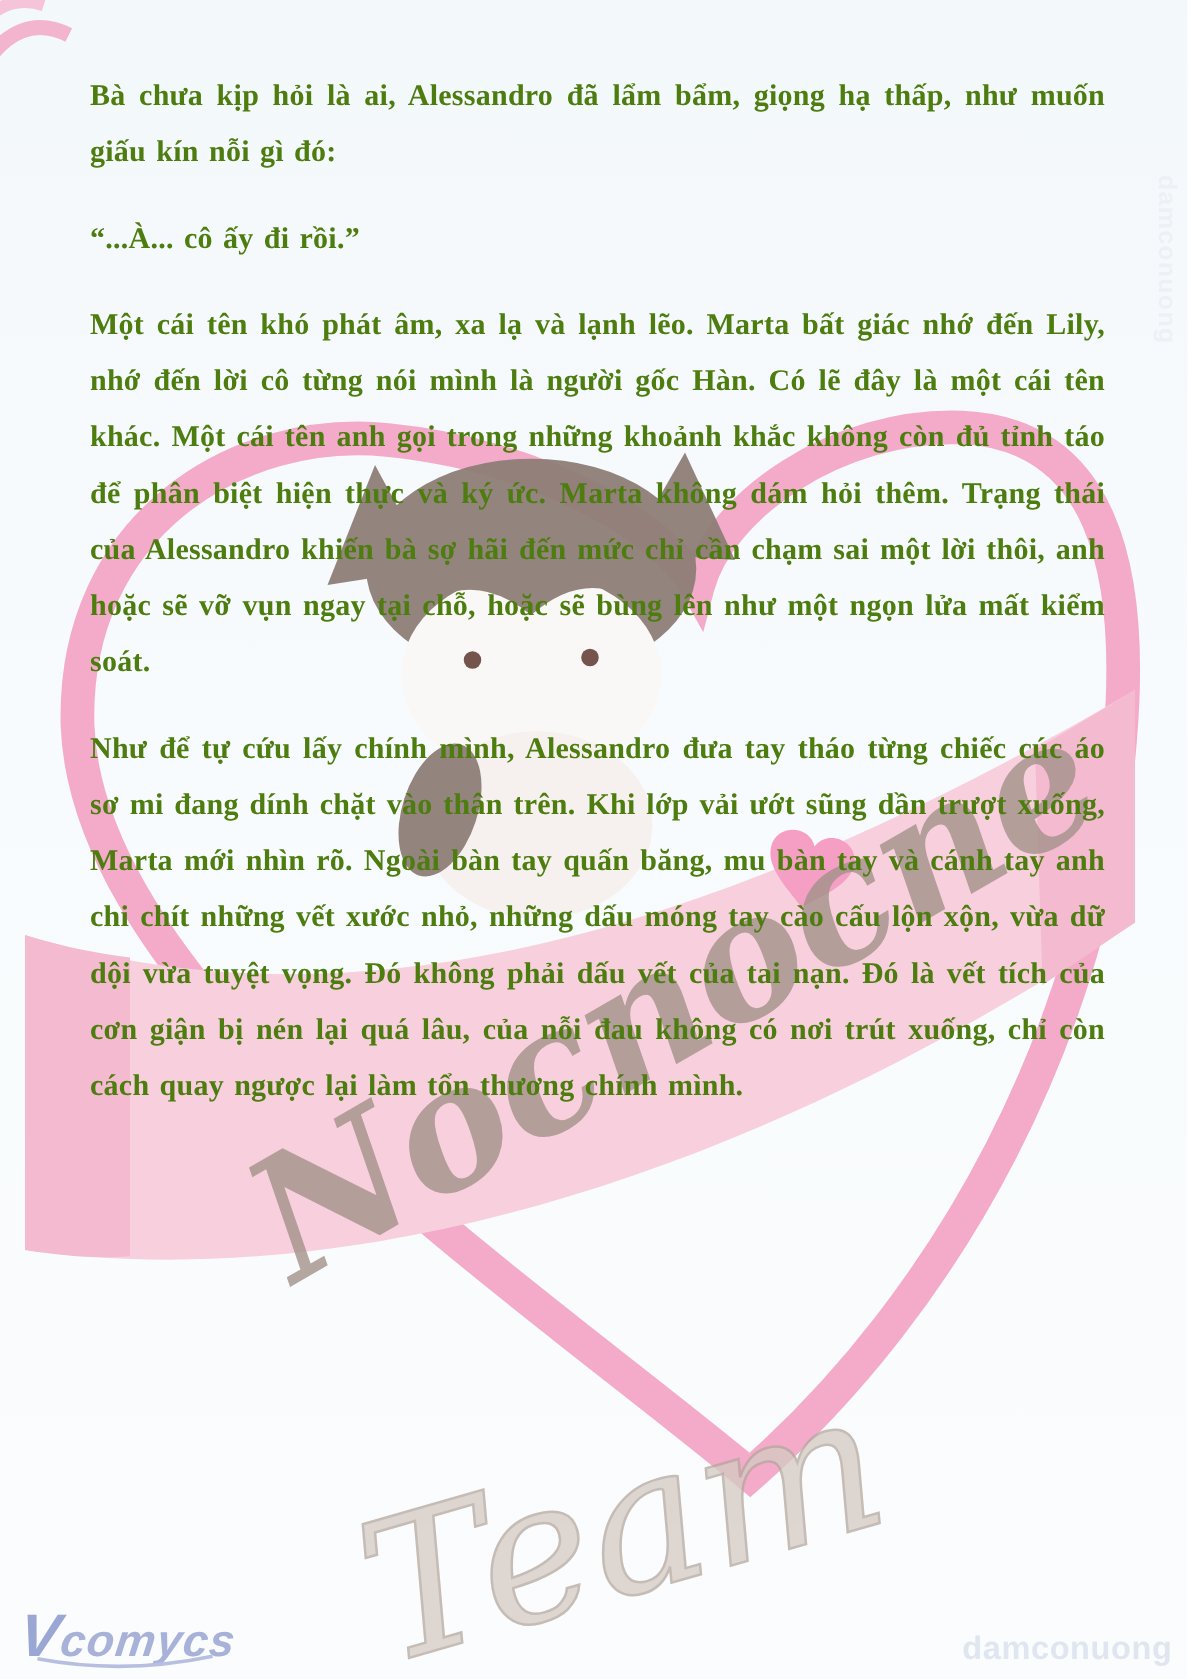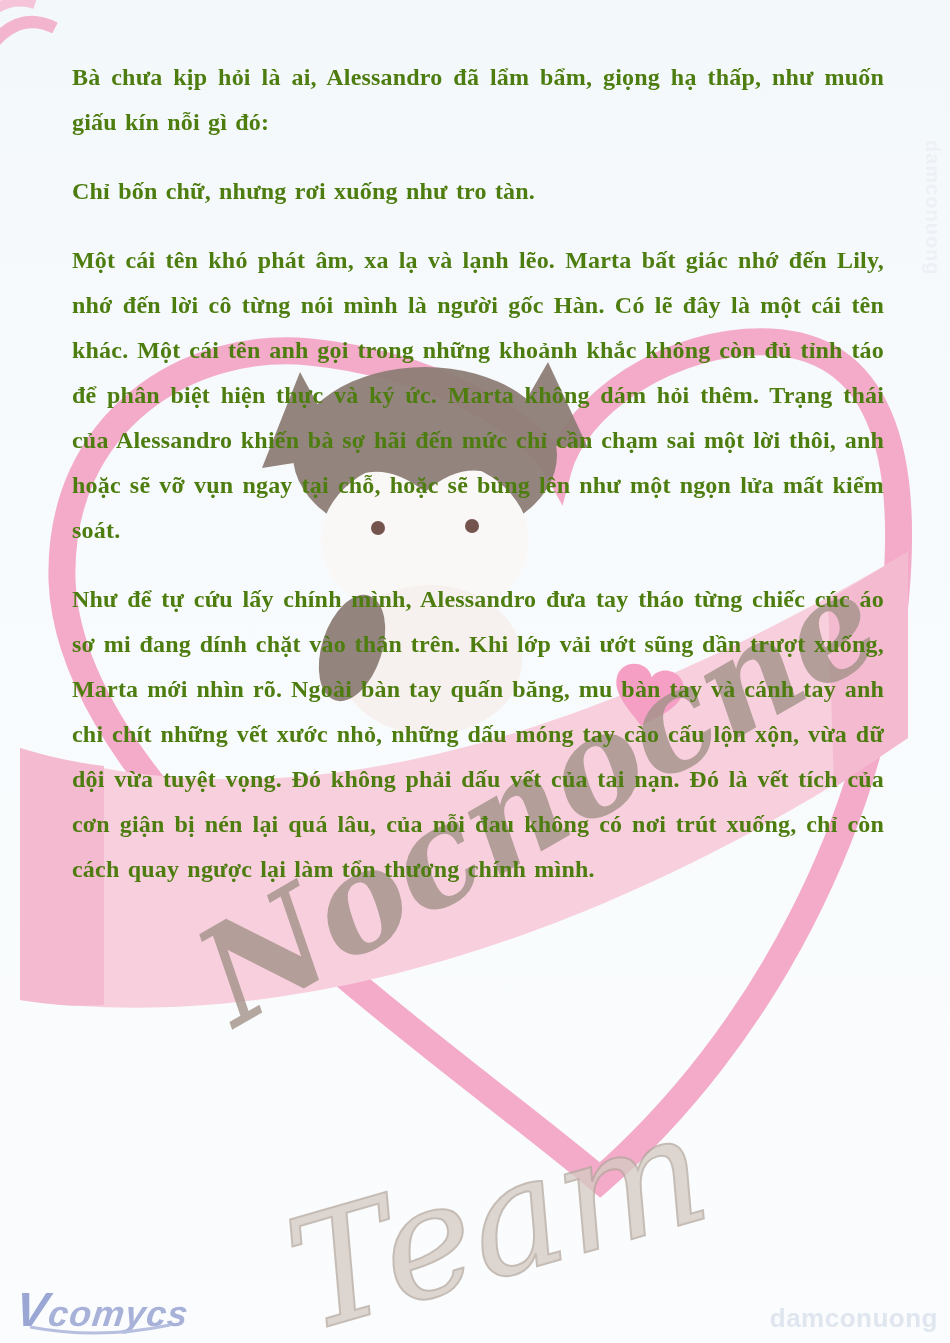--- a/index.html
+++ b/index.html
@@ -107,21 +107,21 @@
   <text x="540" y="845" text-anchor="middle" transform="rotate(-30 540 800)" font-family="DejaVu Serif, serif" font-style="italic" font-weight="bold" font-size="136" fill="#a3928a" opacity="0.8">Nocnocne</text>
 
   <text x="500" y="1275" text-anchor="middle" transform="rotate(-16 500 1230)" font-family="DejaVu Serif, serif" font-style="italic" font-size="155" fill="#d4cac2" stroke="#b4a79e" stroke-width="2" opacity="0.75">Team</text>
 </svg>
 
 <div class="side-wm">damconuong</div>
 
 <div class="content">
   <div class="body-text">
     <p>Bà chưa kịp hỏi là ai, Alessandro đã lẩm bẩm, giọng hạ thấp, như muốn giấu kín nỗi gì đó:</p>
-    <p>Chỉ bốn chữ, nhưng rơi xuống như tro tàn.</p>
+    <p>“...À... cô ấy đi rồi.”</p>
     <p>Một cái tên khó phát âm, xa lạ và lạnh lẽo. Marta bất giác nhớ đến Lily, nhớ đến lời cô từng nói mình là người gốc Hàn. Có lẽ đây là một cái tên khác. Một cái tên anh gọi trong những khoảnh khắc không còn đủ tỉnh táo để phân biệt hiện thực và ký ức. Marta không dám hỏi thêm. Trạng thái của Alessandro khiến bà sợ hãi đến mức chỉ cần chạm sai một lời thôi, anh hoặc sẽ vỡ vụn ngay tại chỗ, hoặc sẽ bùng lên như một ngọn lửa mất kiểm soát.</p>
     <p>Như để tự cứu lấy chính mình, Alessandro đưa tay tháo từng chiếc cúc áo sơ mi đang dính chặt vào thân trên. Khi lớp vải ướt sũng dần trượt xuống, Marta mới nhìn rõ. Ngoài bàn tay quấn băng, mu bàn tay và cánh tay anh chi chít những vết xước nhỏ, những dấu móng tay cào cấu lộn xộn, vừa dữ dội vừa tuyệt vọng. Đó không phải dấu vết của tai nạn. Đó là vết tích của cơn giận bị nén lại quá lâu, của nỗi đau không có nơi trút xuống, chỉ còn cách quay ngược lại làm tổn thương chính mình.</p>
   </div>
 </div>
 
 <span class="footer-logo">Vcomycs</span>
 <svg class="logo-swash" width="150" height="16" viewBox="0 0 150 16" aria-hidden="true">
   <path d="M 6 5 Q 75 18 146 3" stroke="#b6bfe0" stroke-width="3" fill="none"></path>
 </svg>
 <div class="corner-wm">damconuong</div>

